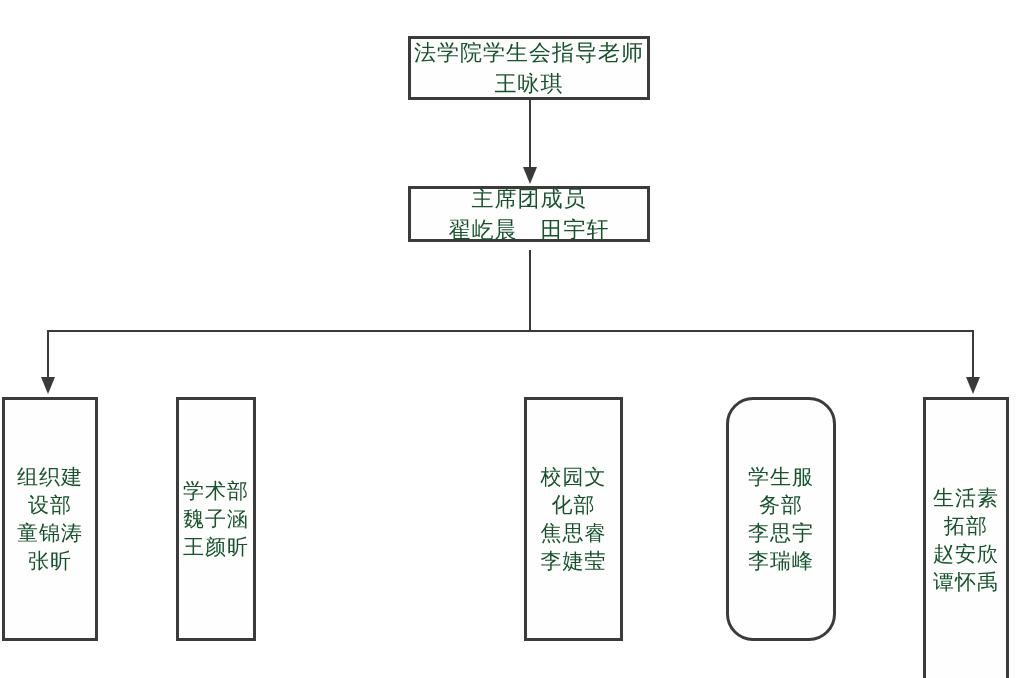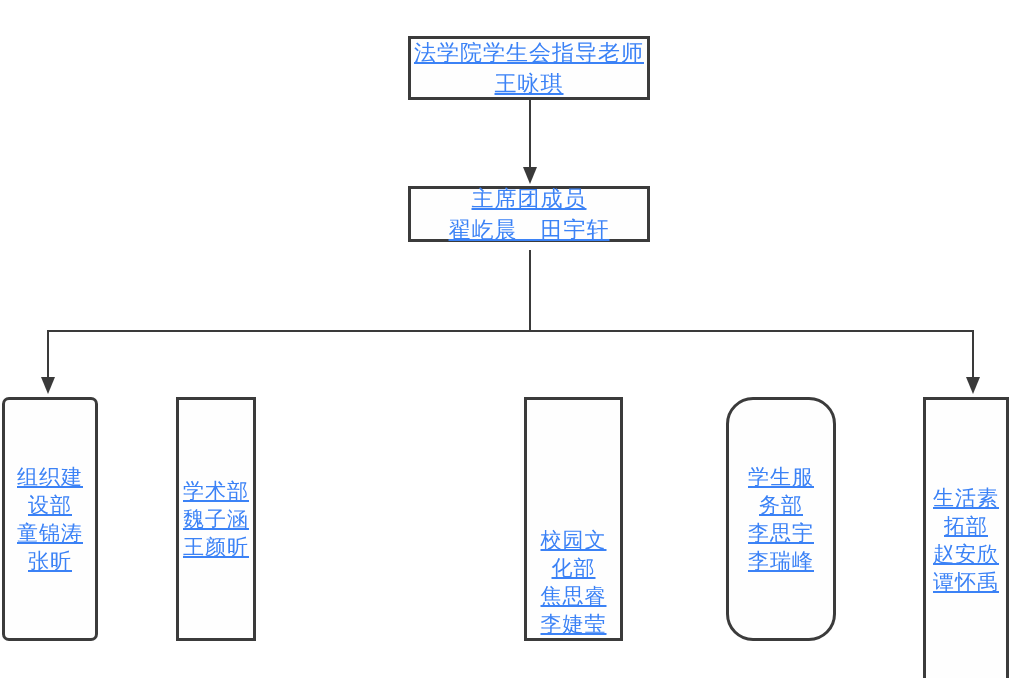--- a/index.html
+++ b/index.html
@@ -23,23 +23,22 @@
     position: absolute;
     border: 3px solid #3b3b3b;
     background: #fefefe;
     display: flex;
     align-items: center;
     justify-content: center;
     text-align: center;
   }
   .box-text {
     white-space: pre-line;
-    color: #3b82f6;
+    color: #14532d;
     letter-spacing: 1px;
-    text-decoration: underline;
   }
   .top-box .box-text { font-size: 22px; line-height: 31px; }
   .dept-box .box-text { font-size: 21px; line-height: 28px; }
 </style>
 </head>
 <body>
 
 <div class="canvas">
 
   <svg class="connectors" viewBox="0 0 1023 678" xmlns="http://www.w3.org/2000/svg">
@@ -61,35 +60,35 @@
   <div class="box top-box" style="left:408px; top:36px; width:242px; height:64px;">
     <span class="box-text">法学院学生会指导老师
 王咏琪</span>
   </div>
 
   <div class="box top-box" style="left:408px; top:186px; width:242px; height:56px;">
     <span class="box-text">主席团成员
 翟屹晨　田宇轩</span>
   </div>
 
-  <div class="box dept-box" style="left:2px; top:397px; width:96px; height:244px;border-radius:7px;">
+  <div class="box dept-box" style="left:2px; top:397px; width:96px; height:244px;">
     <span class="box-text">组织建
 设部
 童锦涛
 张昕</span>
   </div>
 
   <div class="box dept-box" style="left:176px; top:397px; width:80px; height:244px;">
     <span class="box-text">学术部
 魏子涵
 王颜昕</span>
   </div>
 
 
-  <div class="box dept-box" style="left:524px; top:397px; width:99px; height:244px;align-items:flex-end;">
+  <div class="box dept-box" style="left:524px; top:397px; width:99px; height:244px;">
     <span class="box-text">校园文
 化部
 焦思睿
 李婕莹</span>
   </div>
 
   <div class="box dept-box" style="left:726px; top:397px; width:110px; height:244px;border-radius:27px;">
     <span class="box-text">学生服
 务部
 李思宇

